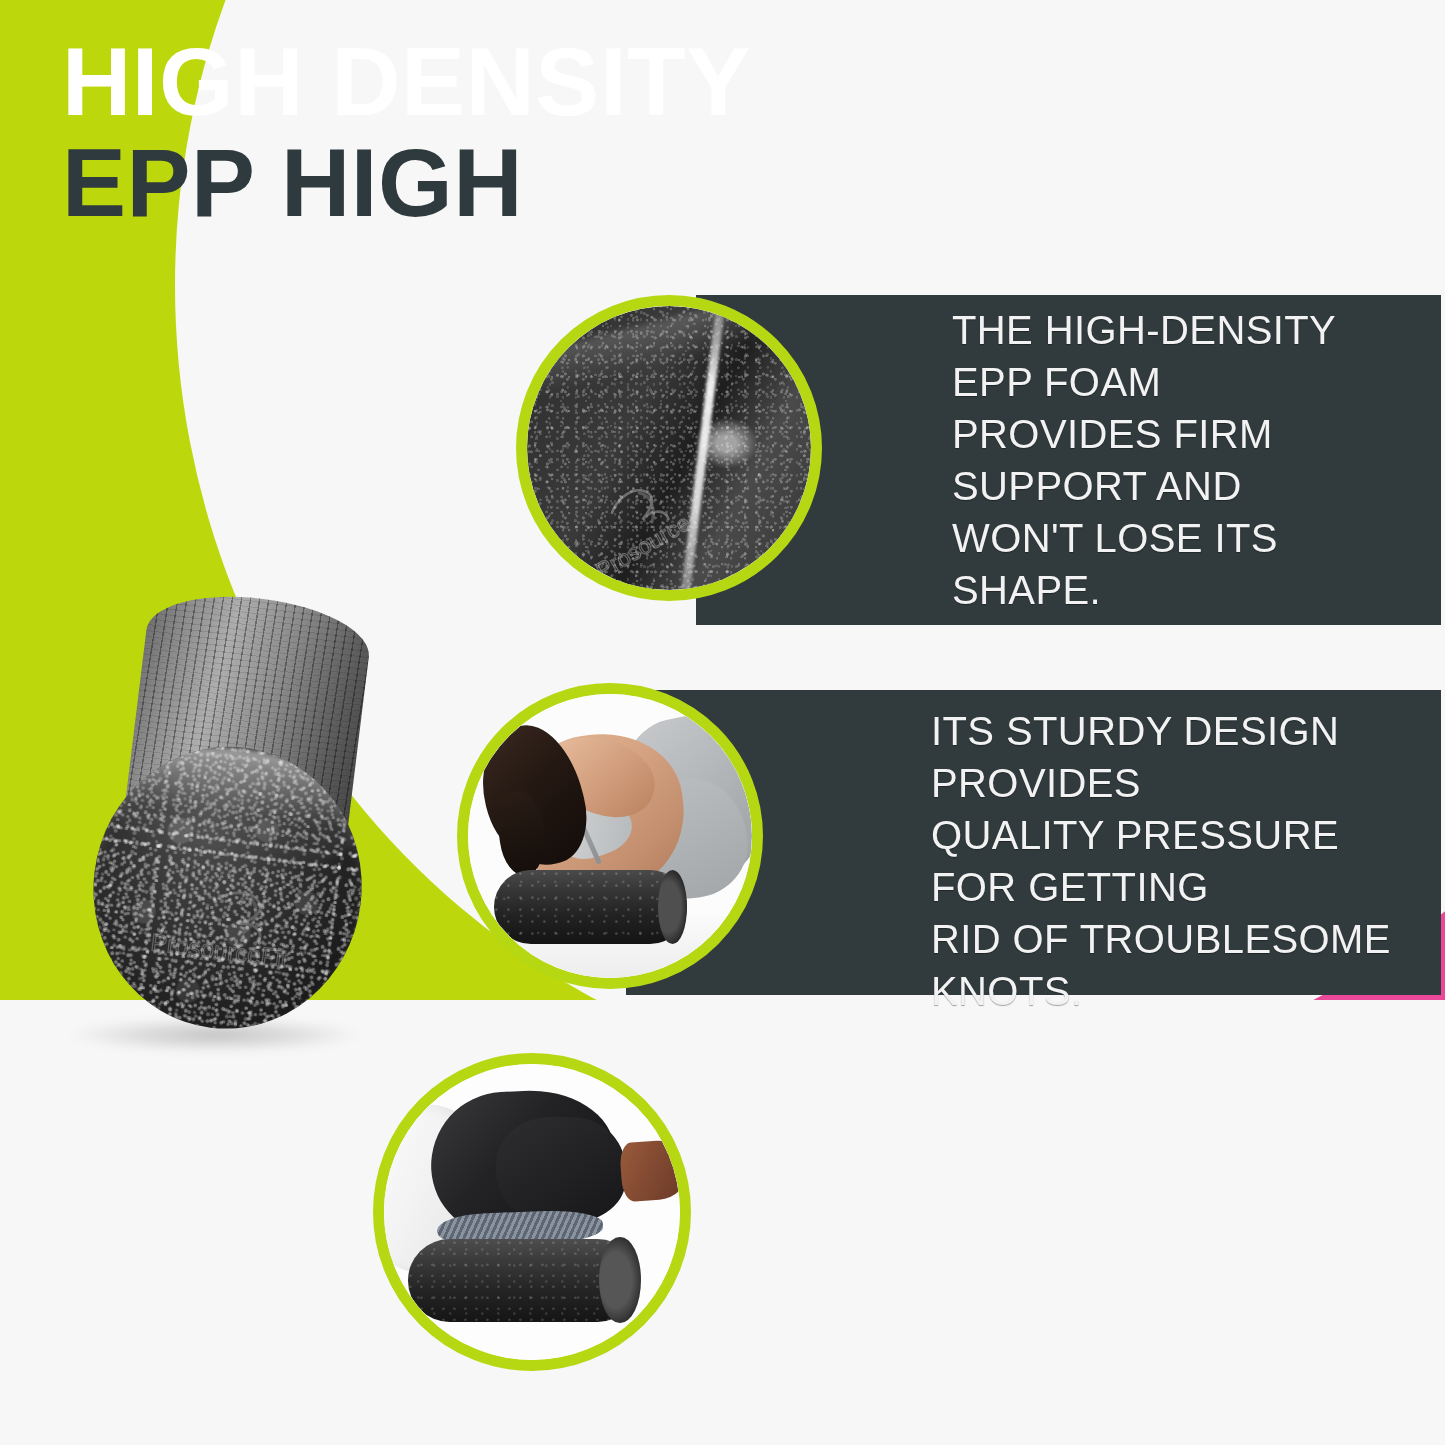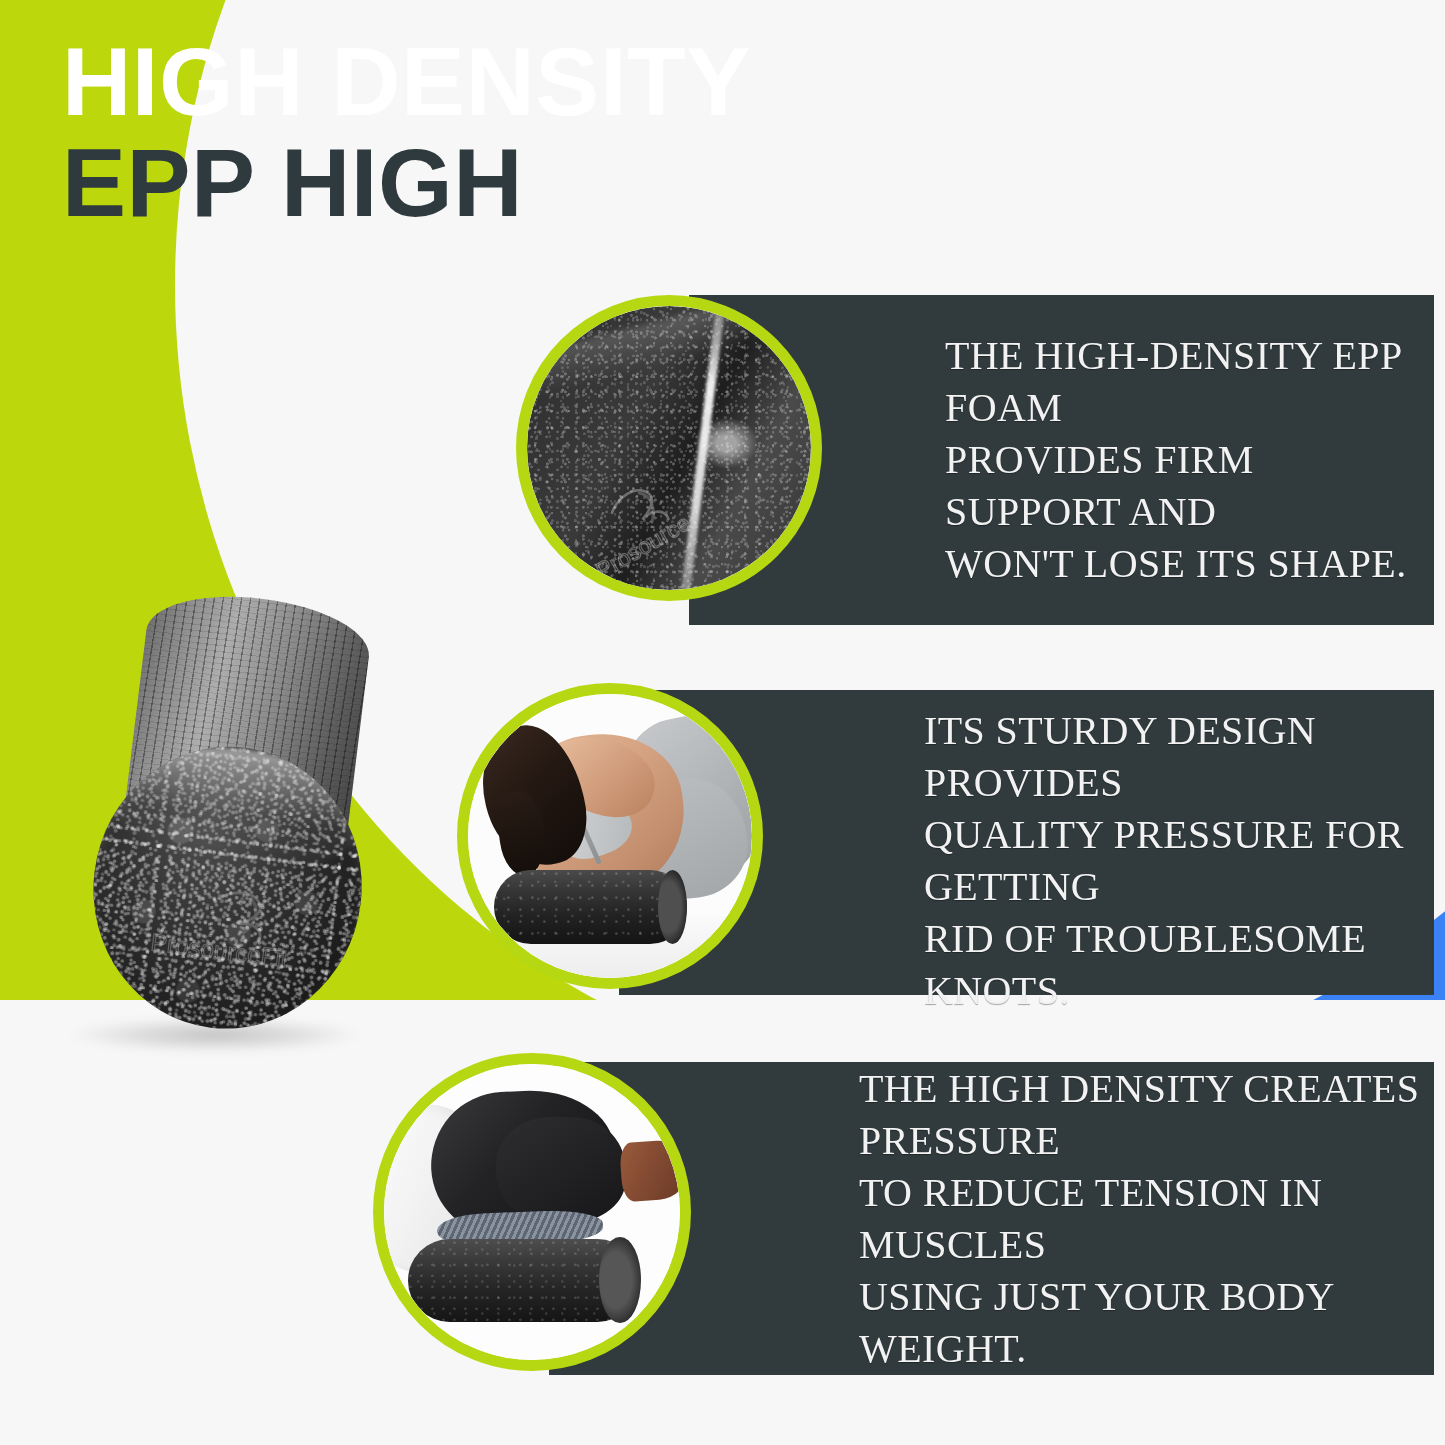--- a/index.html
+++ b/index.html
@@ -8,21 +8,21 @@
   body {
     font-family:"Liberation Sans", sans-serif;
     width:1445px; height:1445px;
     overflow:hidden;
     position:relative;
   }
 
   #stage {
     position:relative;
     width:1445px; height:1445px;
-    background:#3b82f6;
+    background:#ec4899;
     overflow:hidden;
   }
 
   
   .green-band {
     position:absolute;
     left:0; top:0;
     width:1445px; height:268px;
     background:var(--green,#bcd80d);
     z-index:1;
@@ -72,26 +72,25 @@
     font-weight:bold;
     letter-spacing:0.5px;
     color:#2e3a3d;
     white-space:nowrap;
     margin-top:10px;
   }
 
   
   .panel {
     position:absolute;
-    right:11px;
+    right:4px;
     background:#313b3e;
     z-index:3;
     display:flex;
     align-items:center;
-    font-family:Liberation Serif, serif;
   }
   .panel-text {
     color:#f2f2f2;
     font-size:40px;
     line-height:1.30;
     letter-spacing:0.4px;
     font-weight:400;
     white-space:pre-line;
     text-shadow:0 1px 1px rgba(0,0,0,.35);
   }
@@ -450,25 +449,20 @@
 PROVIDES FIRM SUPPORT AND
 WON'T LOSE ITS SHAPE.</div>
   </div>
 
   <div class="panel" id="panel-2" style="background: rgb(49, 59, 62);">
     <div class="panel-text" style="color: rgb(242, 242, 242);">ITS STURDY DESIGN PROVIDES
 QUALITY PRESSURE FOR GETTING
 RID OF TROUBLESOME KNOTS.</div>
   </div>
 
-  <div class="panel" id="panel-3" style="background: rgb(49, 59, 62);">
-    <div class="panel-text" style="color: rgb(242, 242, 242);">THE HIGH DENSITY CREATES PRESSURE
-TO REDUCE TENSION IN MUSCLES
-USING JUST YOUR BODY WEIGHT.</div>
-  </div>
 
   <div class="circle" id="circle-1">
     <div class="photo">
       <div class="foam-closeup"></div>
       <div class="foam-edge-hl"></div>
       <svg class="logo-emboss" viewBox="0 0 200 90">
         <path d="M58 20 C72 8, 96 6, 104 20 C110 31, 96 40, 84 44 C96 40, 112 44, 110 58" fill="none" stroke="#cfcfcf" stroke-width="3" stroke-linecap="round" opacity=".75"></path>
         <path d="M96 16 C106 24, 104 40, 92 52" fill="none" stroke="#bdbdbd" stroke-width="3.5" stroke-linecap="round" opacity=".6"></path>
         <text x="10" y="80" font-family="'Liberation Sans', sans-serif" font-size="26" fill="none" stroke="#d2d2d2" stroke-width="1.3" opacity=".75">Prosource</text>
       </svg>

